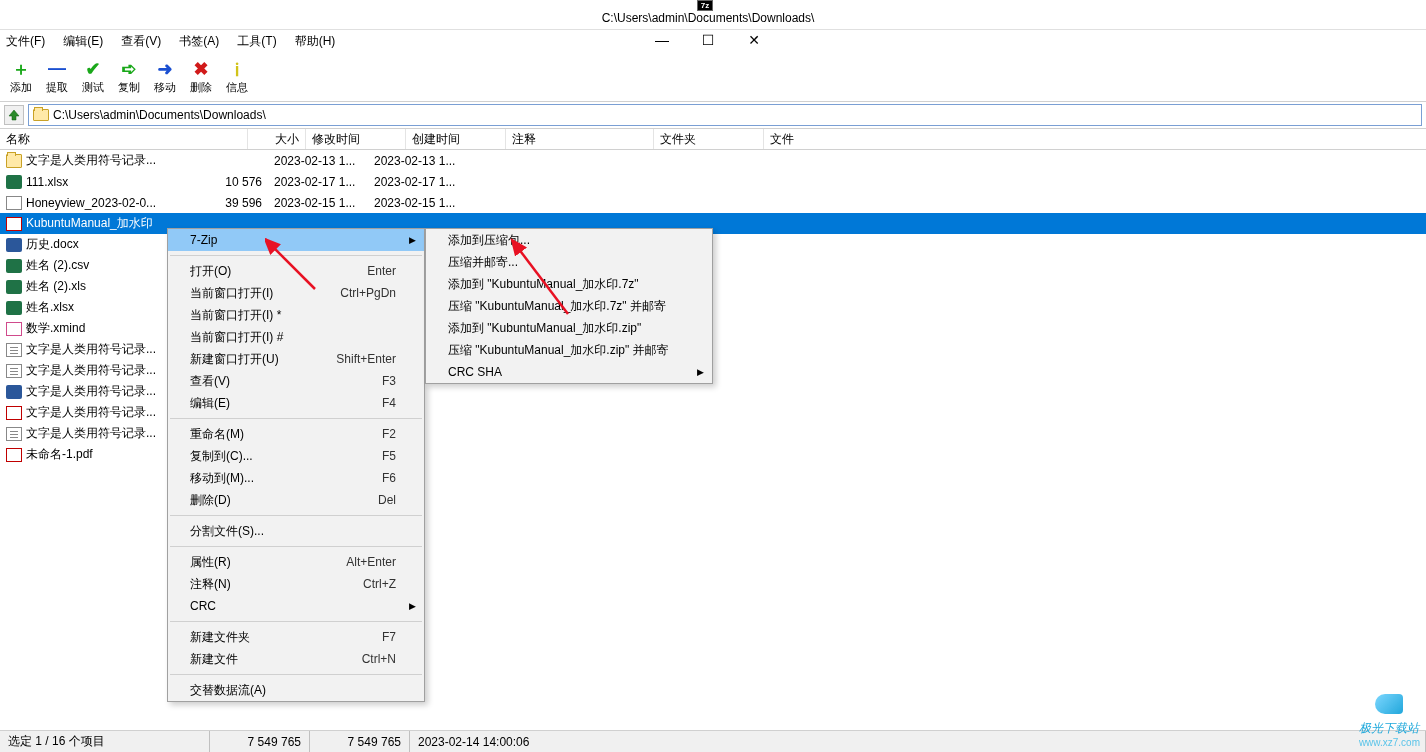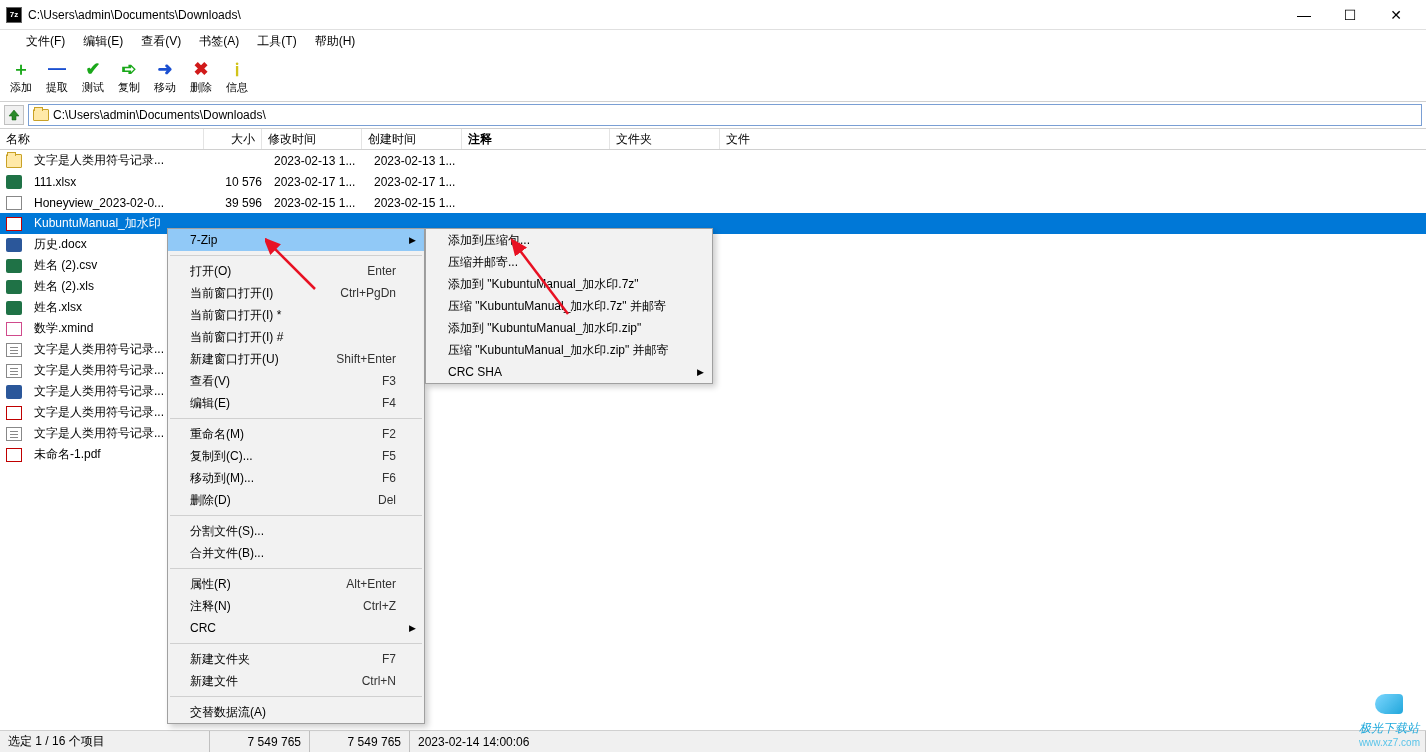--- a/index.html
+++ b/index.html
@@ -1,46 +1,46 @@
 <!DOCTYPE html>
 <html><head>
 <meta charset="utf-8">
 <style>
 * { box-sizing: border-box; margin: 0; padding: 0; }
 body { font-family: "Microsoft YaHei", "Segoe UI", Tahoma, sans-serif; font-size: 12px; background: #fff; color: #000; width: 1426px; height: 752px; overflow: hidden; position: relative; }
-.titlebar { height: 30px; display: flex; align-items: center; padding: 0 7px 0 6px; border-bottom: 1px solid #e0e0e0; }
+.titlebar { height: 30px; display: flex; align-items: center; padding: 0 16px 0 6px; border-bottom: 1px solid #e0e0e0; flex-direction: column; }
 .titlebar .app-icon { width: 16px; height: 16px; background: #000; border: 1px solid #666; display: inline-flex; align-items: center; justify-content: center; font-size: 8px; font-weight: bold; color: #fff; margin-right: 6px; }
 .titlebar .title { flex: 1; font-size: 12px; }
 .win-controls { display: flex; }
 .win-controls .wc { width: 46px; height: 30px; display: flex; align-items: center; justify-content: center; font-size: 14px; font-family: "Segoe MDL2 Assets", sans-serif; }
-.menubar { height: 22px; display: flex; align-items: center; padding: 0 22px; gap: 10px; font-size: 12px; }
+.menubar { height: 22px; display: flex; align-items: center; padding: 0 2px; gap: 10px; font-size: 12px; }
 .menubar .menu-item { padding: 2px 4px; }
 .toolbar { height: 50px; display: flex; align-items: center; padding: 2px 6px; gap: 6px; border-bottom: 1px solid #d0d0d0; }
 .tb-btn { width: 30px; display: flex; flex-direction: column; align-items: center; gap: 1px; font-size: 11px; }
 .tb-btn .ico { width: 20px; height: 20px; display: flex; align-items: center; justify-content: center; }
 .addressbar { height: 26px; display: flex; align-items: center; padding: 2px 4px; gap: 4px; }
 .addr-up { width: 20px; height: 20px; display: flex; align-items: center; justify-content: center; background: #f0f0f0; border: 1px solid #c0c0c0; }
 .addr-input { flex: 1; height: 22px; border: 1px solid #7a9fd4; display: flex; align-items: center; padding: 0 4px; gap: 4px; background: #fff; }
 .addr-input .folder-ico { width: 16px; height: 12px; background: #ffe9a8; border: 1px solid #c9a227; border-radius: 1px; position: relative; }
 .addr-input .folder-ico:before { content:''; position:absolute; top:-3px; left:0; width:7px; height:3px; background:#ffe9a8; border:1px solid #c9a227; border-bottom:none; }
 .addr-input input { border: none; outline: none; flex: 1; font-size: 12px; background: transparent; }
 .list-header { height: 22px; display: flex; align-items: center; border-top: 1px solid #d0d0d0; border-bottom: 1px solid #d0d0d0; background: #fff; font-size: 12px; }
 .col { padding: 0 6px; border-right: 1px solid #e4e4e4; height: 100%; display: flex; align-items: center; }
-.col.name { width: 204px; font-family: Liberation Mono, monospace; }
+.col.name { width: 248px; font-family: Liberation Mono, monospace; }
 .col.size { width: 58px; justify-content: flex-end; }
 .col.mtime { width: 100px; }
 .col.ctime { width: 100px; }
-.col.comment { width: 148px; font-weight: bold; }
+.col.comment { width: 148px; }
 .col.folders { width: 110px; }
 .col.files { width: 100px; border-right: none; }
 .file-list { position: relative; height: 568px; overflow: hidden; }
 .row { height: 21px; display: flex; align-items: center; font-size: 12px; }
 .row.selected { background: #0078d7; color: #fff; }
 .cell { padding: 0 6px; display: flex; align-items: center; height: 100%; }
-.cell.name { width: 210px; gap: 12px; }
+.cell.name { width: 210px; gap: 4px; }
 .cell.size { width: 58px; justify-content: flex-end; }
 .cell.mtime { width: 100px; }
 .cell.ctime { width: 100px; }
 .fico { width: 16px; height: 14px; flex-shrink: 0; display: inline-block; }
 .fico.folder { background: #ffe9a8; border: 1px solid #c9a227; border-radius: 1px; position: relative; }
 .fico.folder:before { content:''; position:absolute; top:-3px; left:0; width:7px; height:3px; background:#ffe9a8; border:1px solid #c9a227; border-bottom:none; }
 .fico.xls { background: #1f7246; border-radius: 2px; }
 .fico.doc { background: #2b579a; border-radius: 2px; }
 .fico.pdf { background: #fff; border: 1px solid #c00000; position: relative; }
 .fico.xmind { background: #fff; border: 1px solid #d04a8c; }
@@ -318,23 +318,20 @@
       <span class="shortcut">F6</span>
     </div>
     <div class="cm-item">
       <span>删除(D)</span>
       <span class="shortcut">Del</span>
     </div>
     <div class="cm-sep"></div>
     <div class="cm-item">
       <span>分割文件(S)...</span>
     </div>
-    <div class="cm-item">
-      <span>合并文件(B)...</span>
-    </div>
     <div class="cm-sep"></div>
     <div class="cm-item">
       <span>属性(R)</span>
       <span class="shortcut">Alt+Enter</span>
     </div>
     <div class="cm-item">
       <span>注释(N)</span>
       <span class="shortcut">Ctrl+Z</span>
     </div>
     <div class="cm-item has-sub">

